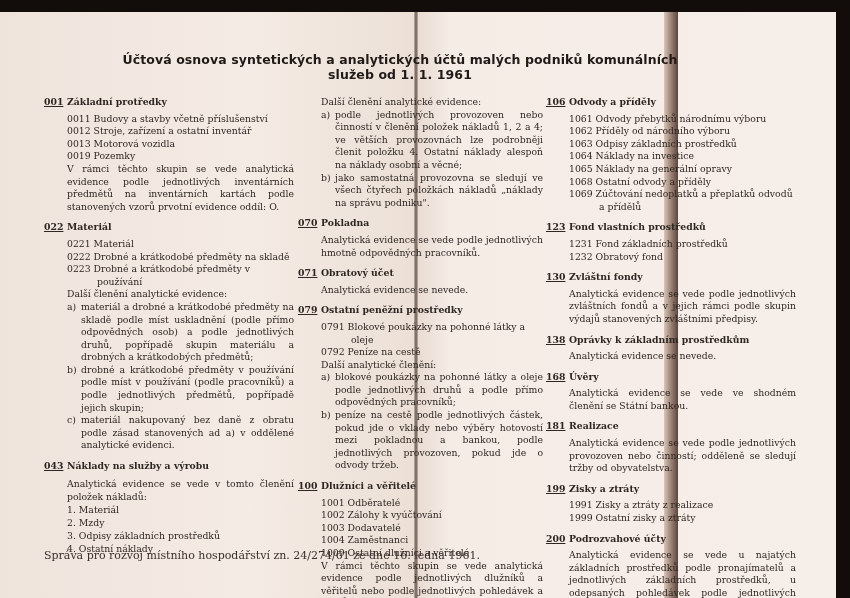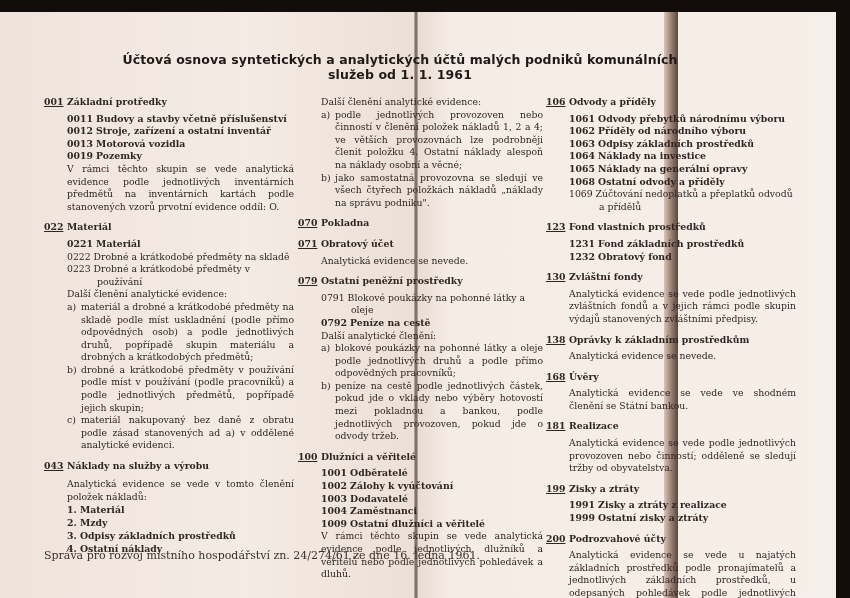--- a/index.html
+++ b/index.html
@@ -37,21 +37,21 @@
   }
   .col { position:absolute; font-size:9.3px; line-height:12.6px; }
   .col1 { left:44px; top:84px; width:250px; }
   .col2 { left:298px; top:84px; width:245px; }
   .col3 { left:546px; top:84px; width:250px; }
   .section { position:relative; margin-bottom:8px; }
   .sec-head { display:flex; font-weight:bold; margin-bottom:4px; }
   .sec-code { width:23px; flex:none;text-decoration:underline; }
   .sec-title { }
   .indent { padding-left:23px; }
-  .item { padding-left:0;font-weight:bold; }
+  .item { padding-left:0; }
   .item-wrap { padding-left:30px; text-indent:-30px; }
   .para { text-align:justify; }
   .li { display:flex; }
   .li-mark { width:14px; flex:none; }
   .li-body { flex:1; text-align:justify; }
   .bold { font-weight:normal; }
   .footer {
     position:absolute; left:44px; top:537px; font-size:11px; color:#3a302b;
   }
 </style>
@@ -132,20 +132,21 @@
           <span class="li-mark">b)</span>
           <span class="li-body">jako samostatná provozovna se sledují ve všech čtyřech položkách nákladů „náklady na správu podniku".</span>
         </div>
     </div>
 
     <div class="section">
       <div class="sec-head">
           <span class="sec-code">070</span>
           <span class="sec-title">Pokladna</span>
         </div>
+      <div class="indent para">Analytická evidence se vede podle jednotlivých hmotně odpovědných pracovníků.</div>
     </div>
 
     <div class="section">
       <div class="sec-head">
           <span class="sec-code">071</span>
           <span class="sec-title">Obratový účet</span>
         </div>
       <div class="indent">Analytická evidence se nevede.</div>
     </div>
 

